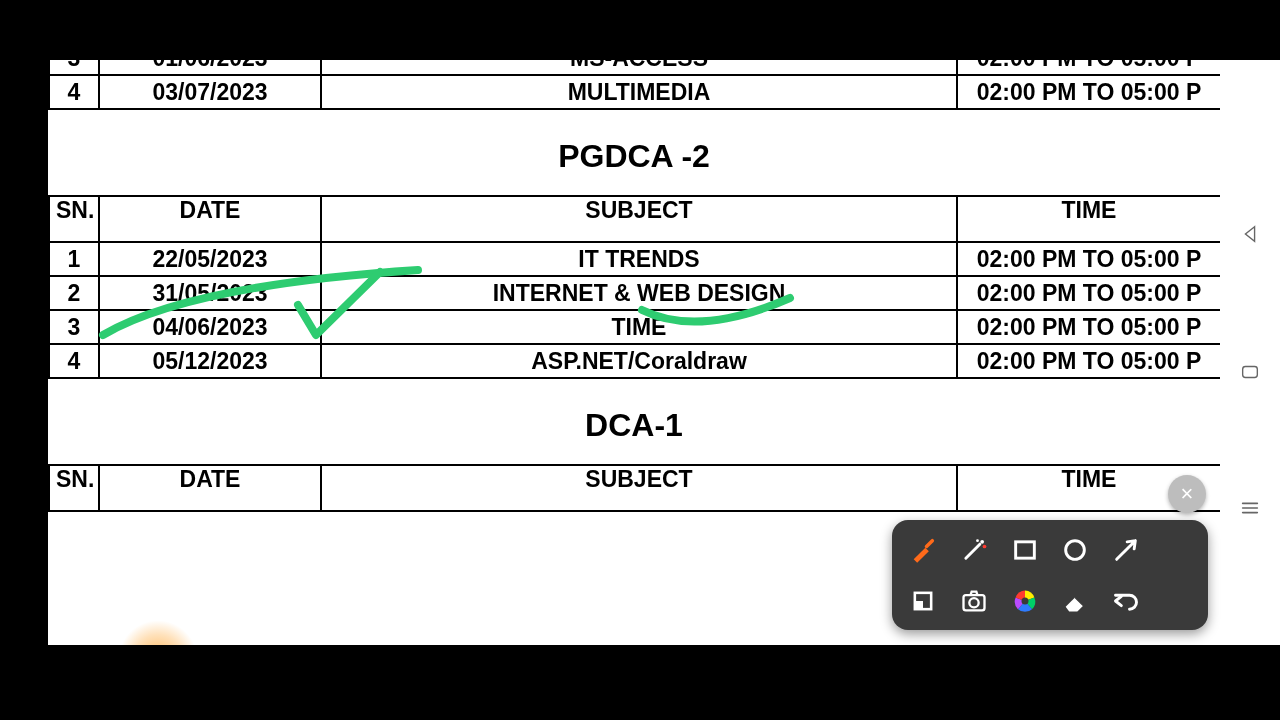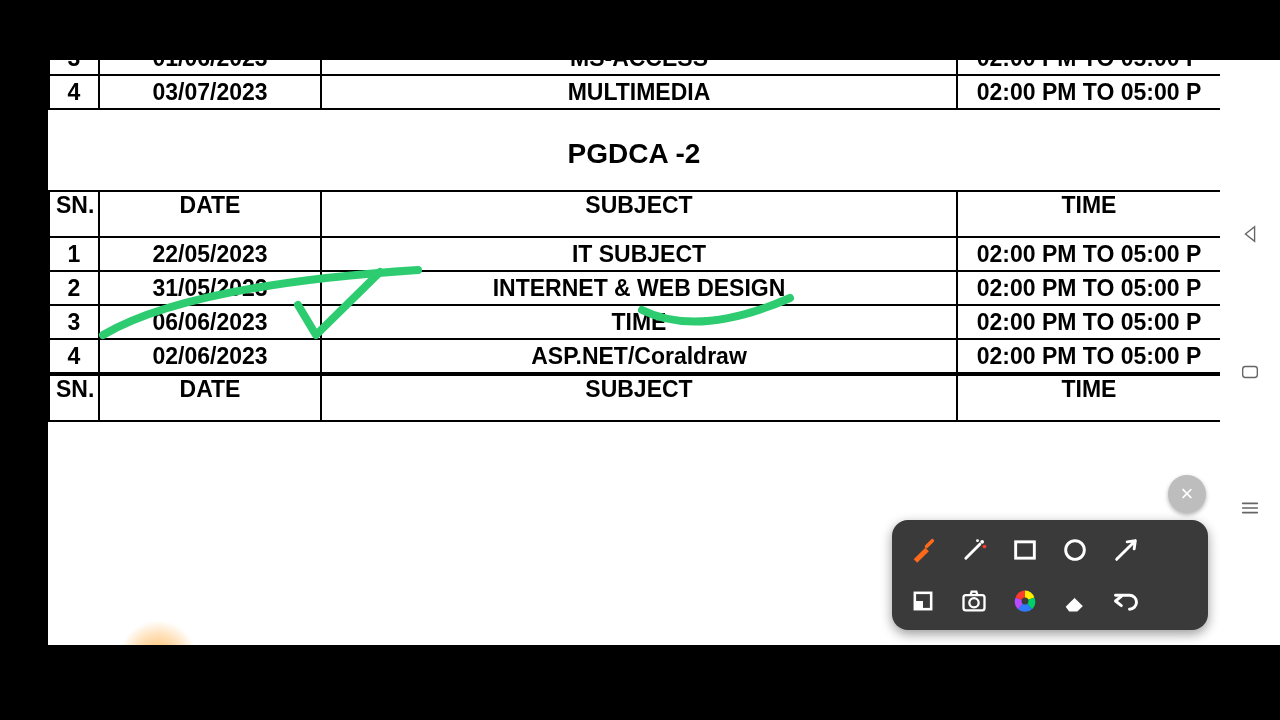--- a/index.html
+++ b/index.html
@@ -67,21 +67,21 @@
     height: 34px;
     white-space: nowrap;
     overflow: hidden;
   }
   table.schedule th { height: 46px; vertical-align: top; padding-top: 0; }
 
   .section-title {
     width: 100%;
     text-align: center;
     font-weight: 700;
-    font-size: 28px;
+    font-size: 32px;
     padding: 28px 0 20px 0;
   }
 
   .top-fragment {
     margin-top: -20px; 
   }
 
   
   .annot-layer {
     position: absolute;
@@ -212,44 +212,45 @@
         <th>SN.</th>
         <th>DATE</th>
         <th>SUBJECT</th>
         <th>TIME</th>
       </tr>
     </thead>
     <tbody>
       <tr>
         <td>1</td>
         <td>22/05/2023</td>
-        <td>IT SUBJECT</td>
+        <td>IT TRENDS</td>
         <td>02:00 PM TO 05:00 P</td>
       </tr>
       <tr>
         <td>2</td>
         <td>31/05/2023</td>
         <td>INTERNET &amp; WEB DESIGN</td>
         <td>02:00 PM TO 05:00 P</td>
       </tr>
       <tr>
         <td>3</td>
-        <td>06/06/2023</td>
+        <td>04/06/2023</td>
         <td>TIME</td>
         <td>02:00 PM TO 05:00 P</td>
       </tr>
       <tr>
         <td>4</td>
-        <td>02/06/2023</td>
+        <td>05/12/2023</td>
         <td>ASP.NET/Coraldraw</td>
         <td>02:00 PM TO 05:00 P</td>
       </tr>
     </tbody>
   </table>
 
+  <div class="section-title">DCA-1</div>
   <table class="schedule">
     <colgroup>
         <col class="c-sn">
         <col class="c-date">
         <col class="c-sub">
         <col class="c-time">
       </colgroup>
     <thead>
       <tr>
         <th>SN.</th>

